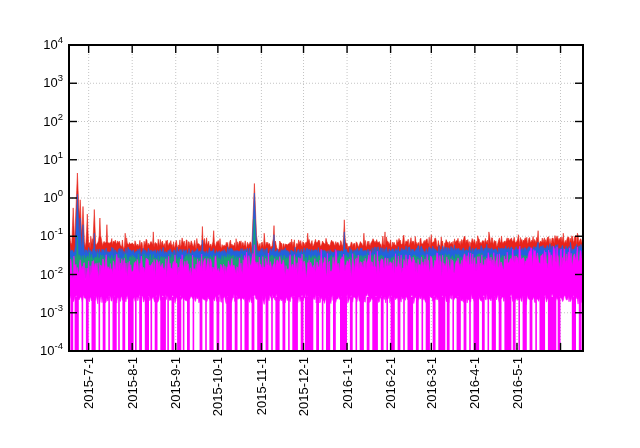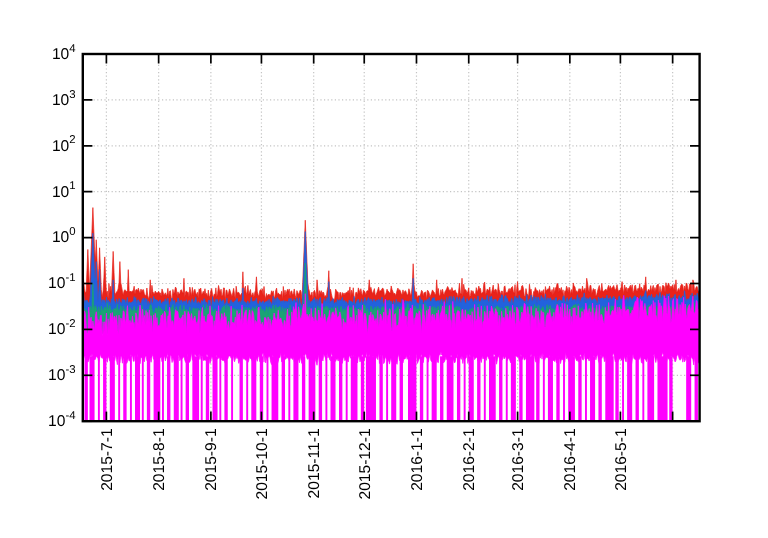--- a/index.html
+++ b/index.html
@@ -1,17 +1,17 @@
 <!DOCTYPE html>
 <html><head>
 <meta charset="utf-8">
 <style>
   html,body{margin:0;padding:0;background:#fff;}
   .screen{position:relative;width:640px;height:448px;background:#fff;overflow:hidden;
-          font-family:"Liberation Sans",sans-serif;color:#000;border-radius:13px;}
+          font-family:"Liberation Sans",sans-serif;color:#000;}
   .plot-title{position:absolute;top:21px;left:12px;width:628px;text-align:center;
               font-size:12.5px;white-space:nowrap;}
   .x-label{position:absolute;top:425px;left:12px;width:628px;text-align:center;font-size:13px;}
   .y-label{position:absolute;top:197px;left:15px;transform:translate(-50%,-50%) rotate(-90deg);
            font-size:13px;white-space:nowrap;}
   svg{position:absolute;top:0;left:0;}
   text{font-family:"Liberation Sans",sans-serif;}
 </style>
 </head>
 <body>

